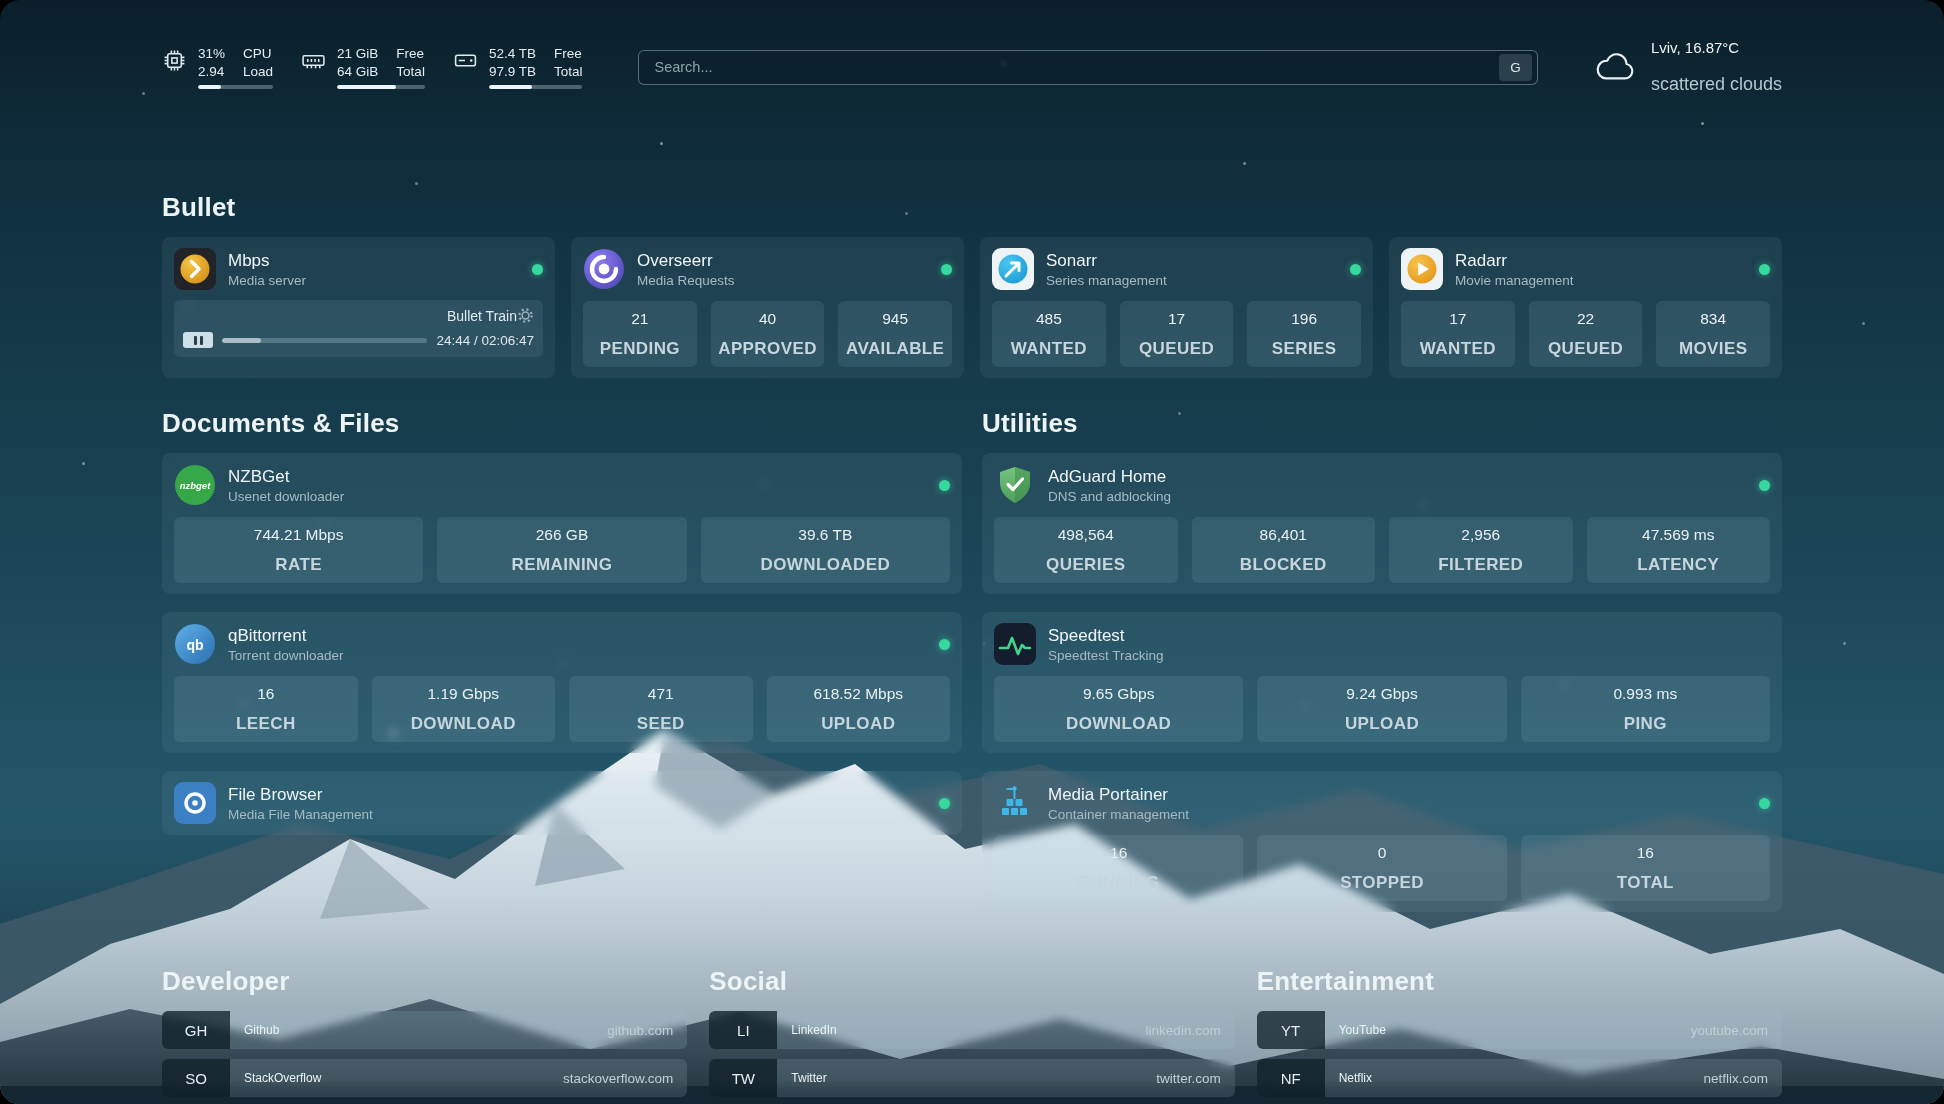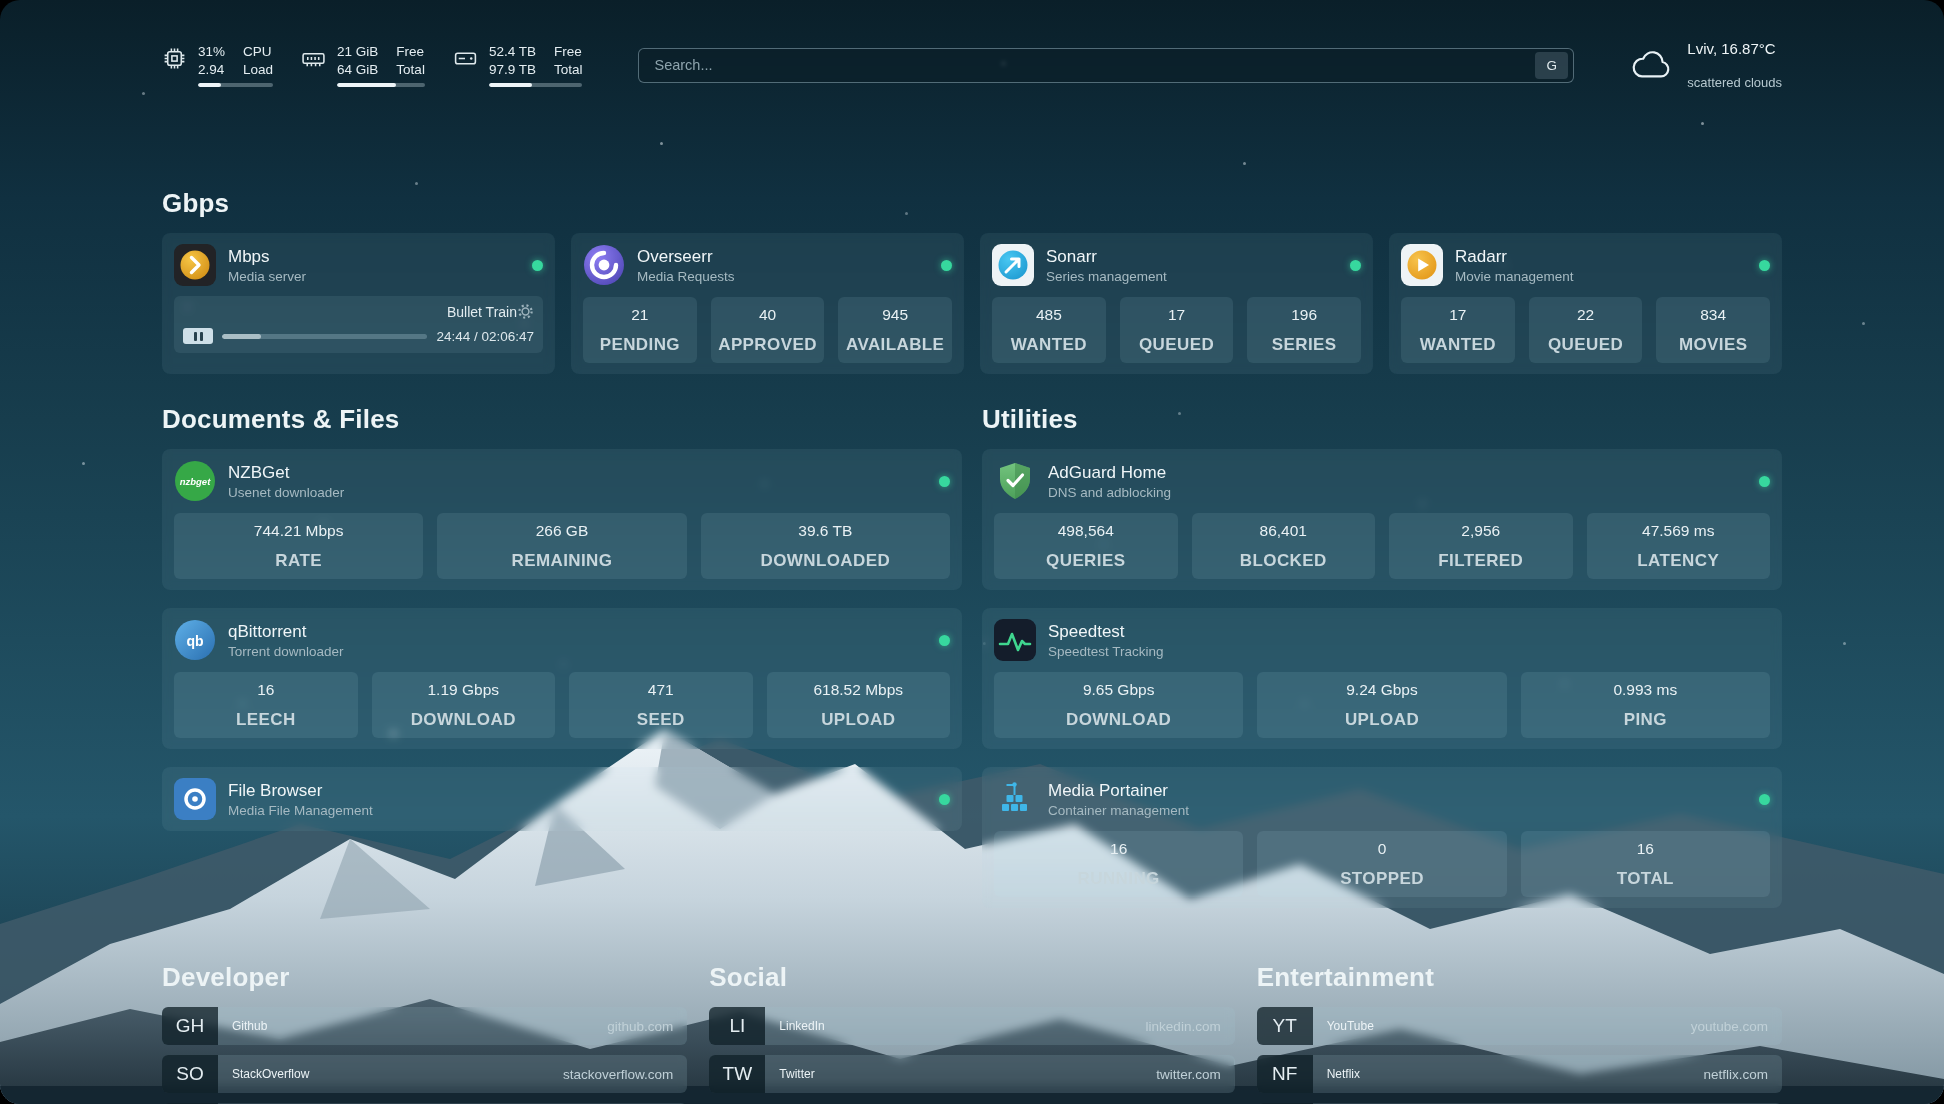--- a/index.html
+++ b/index.html
@@ -29,21 +29,21 @@
 .w-icon{width:25px;height:25px;margin-top:3px;flex:none}
 .w-grid{display:grid;grid-template-columns:auto auto;column-gap:18px;font-size:13.5px;line-height:1.32;white-space:nowrap;color:#e4edf1}
 .bar{margin-top:5px;height:4px;border-radius:2px;background:rgba(215,232,240,.32);overflow:hidden}
 .bar i{display:block;height:100%;background:#eef5f8;border-radius:2px}
 .search{flex:1;margin:0 28px;height:35px;display:flex;align-items:center;background:rgba(10,28,37,.45);border:1px solid rgba(170,200,212,.45);border-radius:6px;padding:0 5px 0 15px;backdrop-filter:blur(2px)}
 .search input{flex:1;background:transparent;border:0;outline:0;color:#e8f0f3;font-size:14.5px;font-family:inherit}
 .search input::placeholder{color:#8ea4ad}
 .search-btn{width:33px;height:27px;border-radius:4px;background:rgba(205,230,240,.16);display:flex;align-items:center;justify-content:center;font-size:13.5px;color:#dfe9ec;cursor:pointer}
 .weather{display:flex;align-items:center;gap:13px}
 .weather .loc{font-size:15px;color:#eff5f7}
-.weather .cond{font-size:13px;color:#b6c8cf;margin-top:18px}
+.weather .cond{font-size:18px;color:#b6c8cf;margin-top:18px}
 .divider{margin-top:26px;height:2px;background:rgba(230,242,247,.9);border-radius:1px}
 
 .section-title{font-size:26px;font-weight:600;color:#edf4f6;letter-spacing:.2px}
 .media-section{margin-top:72px}
 .media-grid{margin-top:14px;display:grid;grid-template-columns:repeat(4,1fr);gap:16px}
 .card{background:rgba(176,216,232,.08);border-radius:8px;padding:11px 12px;backdrop-filter:blur(5px)}
 .card-head{display:flex;align-items:center;gap:12px}
 .svc-icon{width:42px;height:42px;flex:none}
 .meta{flex:1;min-width:0}
 .name{font-size:17px;color:#f0f6f8}
@@ -62,21 +62,21 @@
 .pbar{flex:1;height:5px;background:rgba(205,230,242,.25);border-radius:3px;overflow:hidden}
 .pbar i{display:block;height:100%;background:rgba(240,248,252,.55);border-radius:3px}
 .time{font-size:13.5px;color:#dde8ec;white-space:nowrap}
 
 .columns{margin-top:30px;display:grid;grid-template-columns:1fr 1fr;gap:20px;align-items:start}
 .col-cards{margin-top:14px;display:flex;flex-direction:column;gap:18px}
 
 .bm-grid{margin-top:54px;display:grid;grid-template-columns:1fr 1fr 1fr;gap:22px;align-items:start}
 .bm-list{margin-top:14px;display:flex;flex-direction:column;gap:10px}
 .bm-row{display:flex;align-items:stretch;height:38px;border-radius:6px;overflow:hidden;background:rgba(168,198,210,.18);backdrop-filter:blur(4px);cursor:pointer}
-.bm-abbr{width:56px;background:rgba(7,22,30,.72);display:flex;align-items:center;justify-content:center;font-size:19px;color:#e4edf1;flex:none}
+.bm-abbr{width:68px;background:rgba(7,22,30,.72);display:flex;align-items:center;justify-content:center;font-size:15px;color:#e4edf1;flex:none}
 .bm-name{flex:1;display:flex;align-items:center;padding:0 14px;font-size:12px;color:#ecf3f6}
 .bm-url{display:flex;align-items:center;padding:0 14px;font-size:13.5px;color:#c0d0d7;white-space:nowrap}
 </style>
 </head>
 <body>
 
 <div class="screen">
 
   <svg class="mountains" viewBox="0 0 1944 430" preserveAspectRatio="none">
     <defs>
@@ -173,21 +173,21 @@
           <div class="loc">Lviv, 16.87°C</div>
           <div class="cond">scattered clouds</div>
         </div>
       </div>
 
     </header>
 
     <div class="divider"></div>
 
     <section class="media-section">
-      <h2 class="section-title">Gbps</h2>
+      <h2 class="section-title">Bullet</h2>
       <div class="media-grid">
 
         <div class="card">
           <div class="card-head">
             <svg class="svc-icon" viewBox="0 0 42 42">
               <defs>
                   <radialGradient id="gplex" cx=".35" cy=".3" r=".9">
                     <stop offset="0" stop-color="#f6c545"></stop>
                     <stop offset="1" stop-color="#cf8a12"></stop>
                   </radialGradient>

